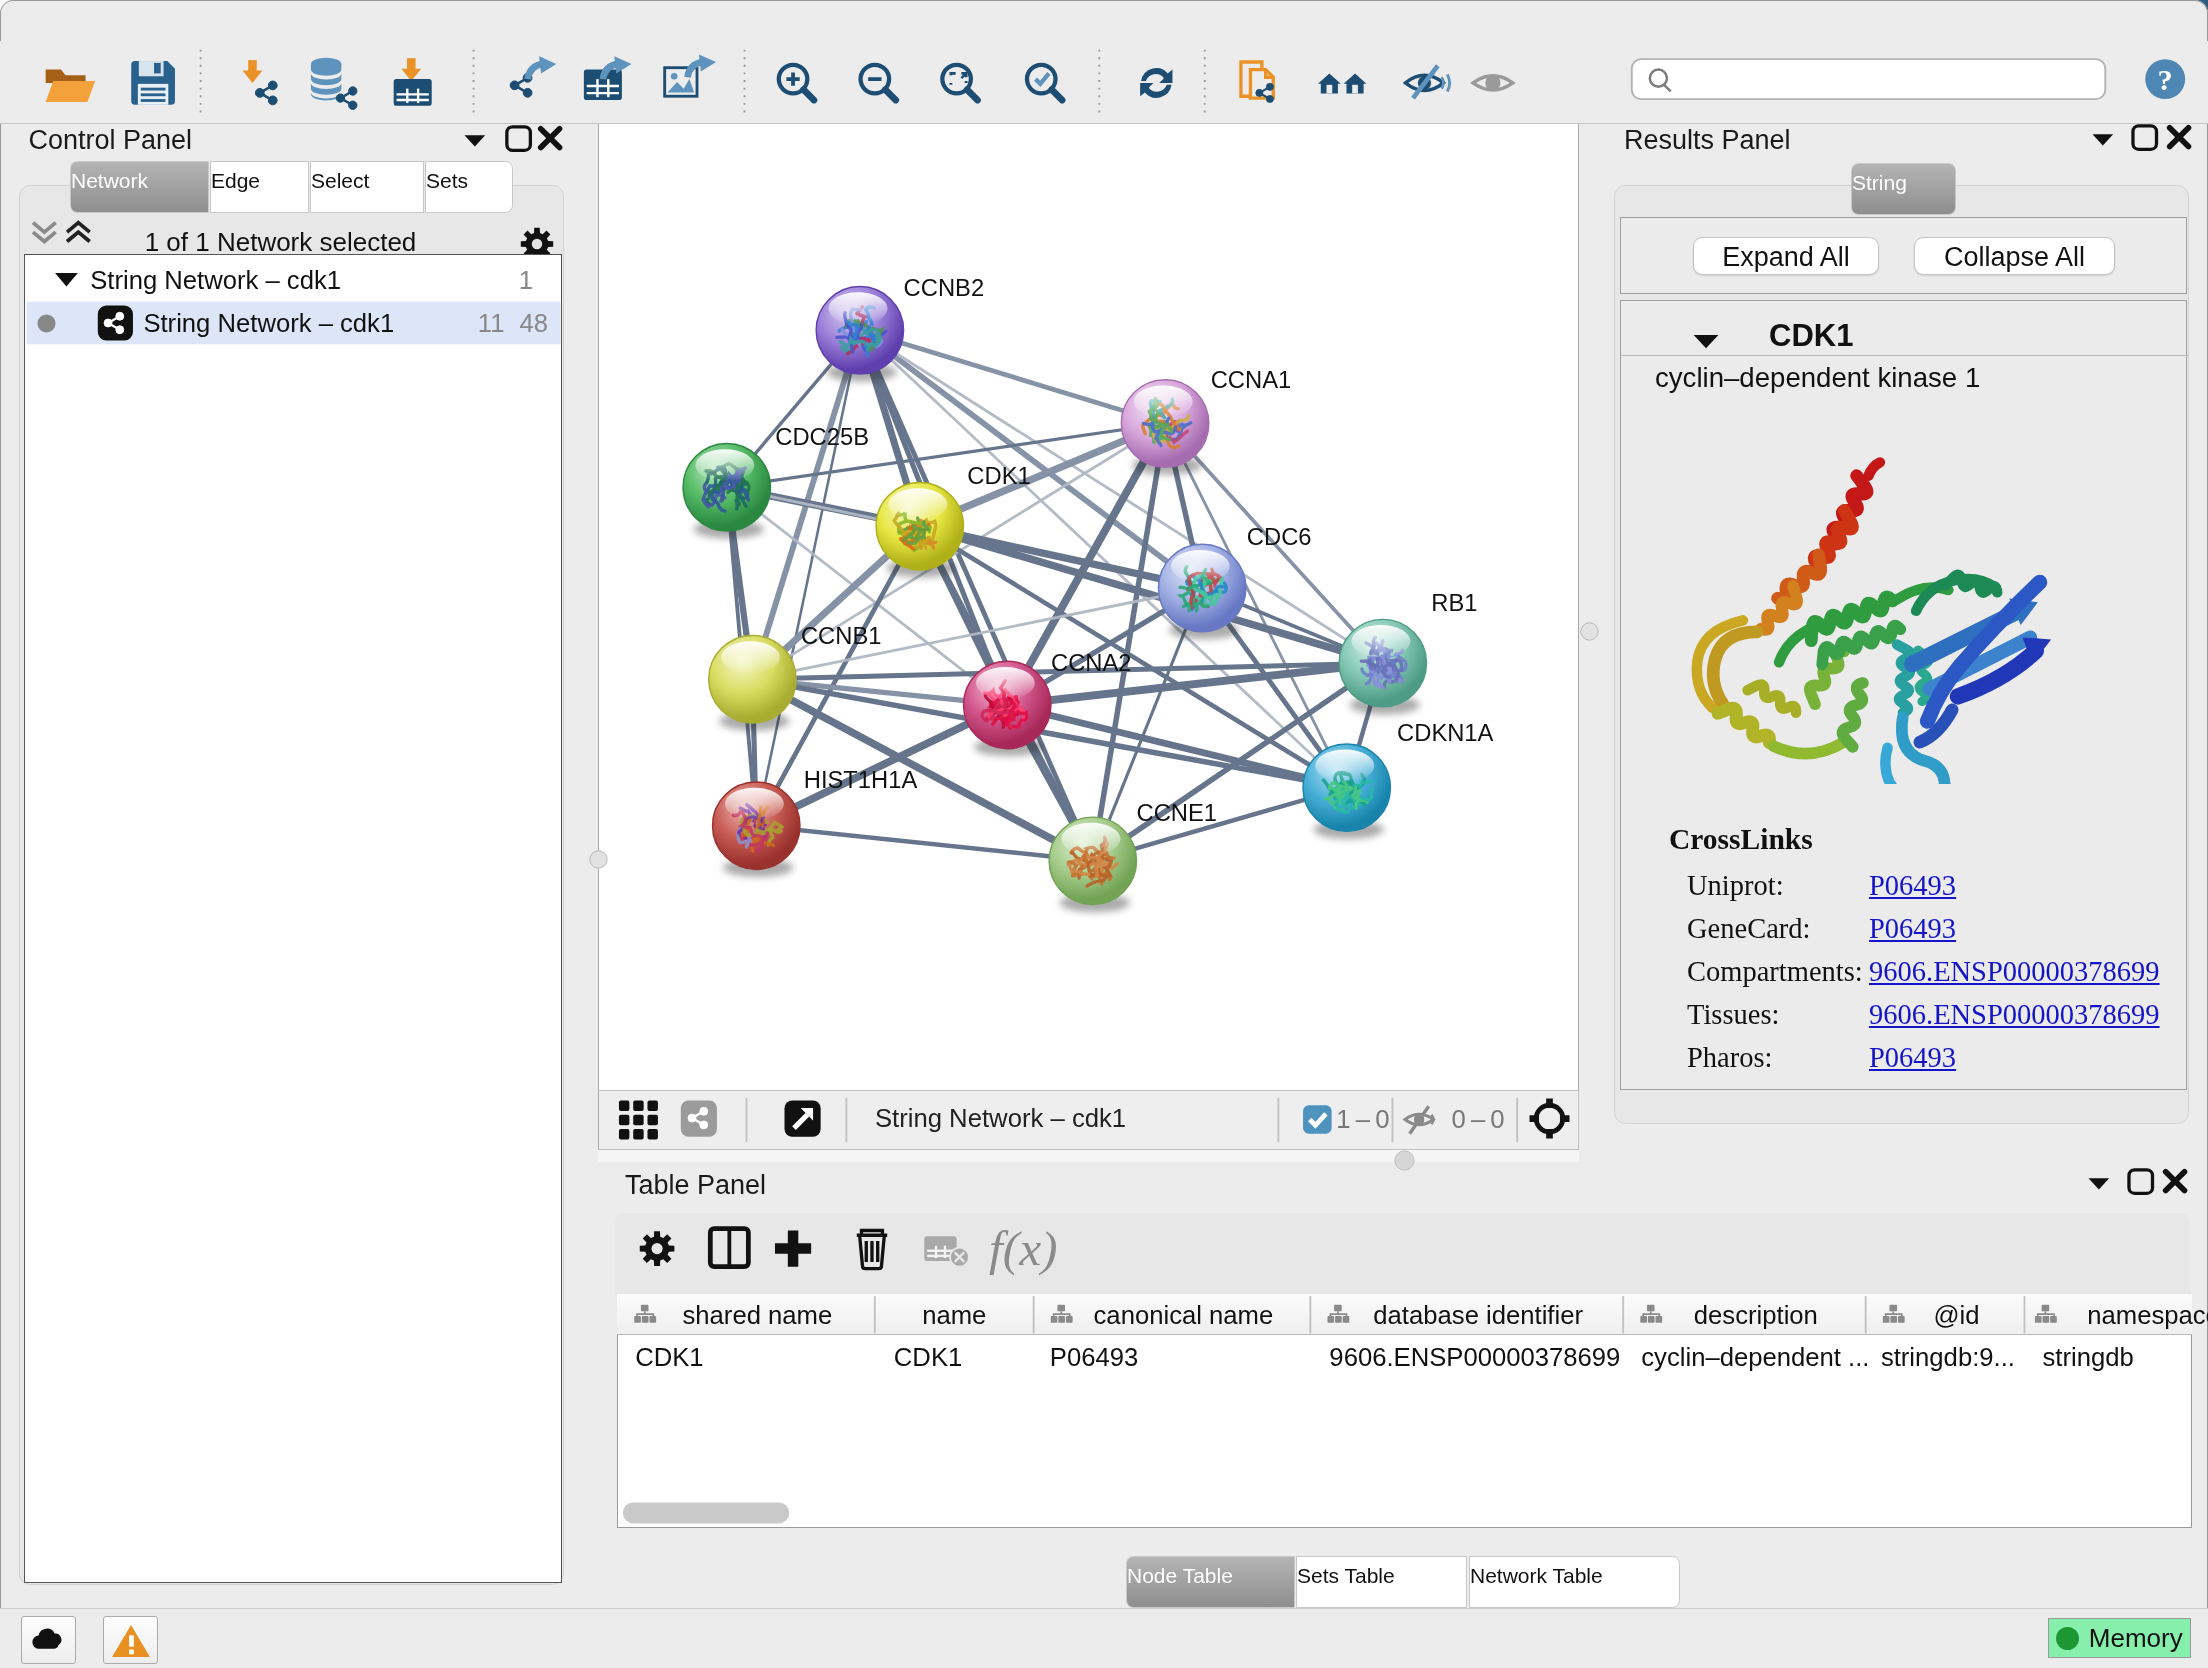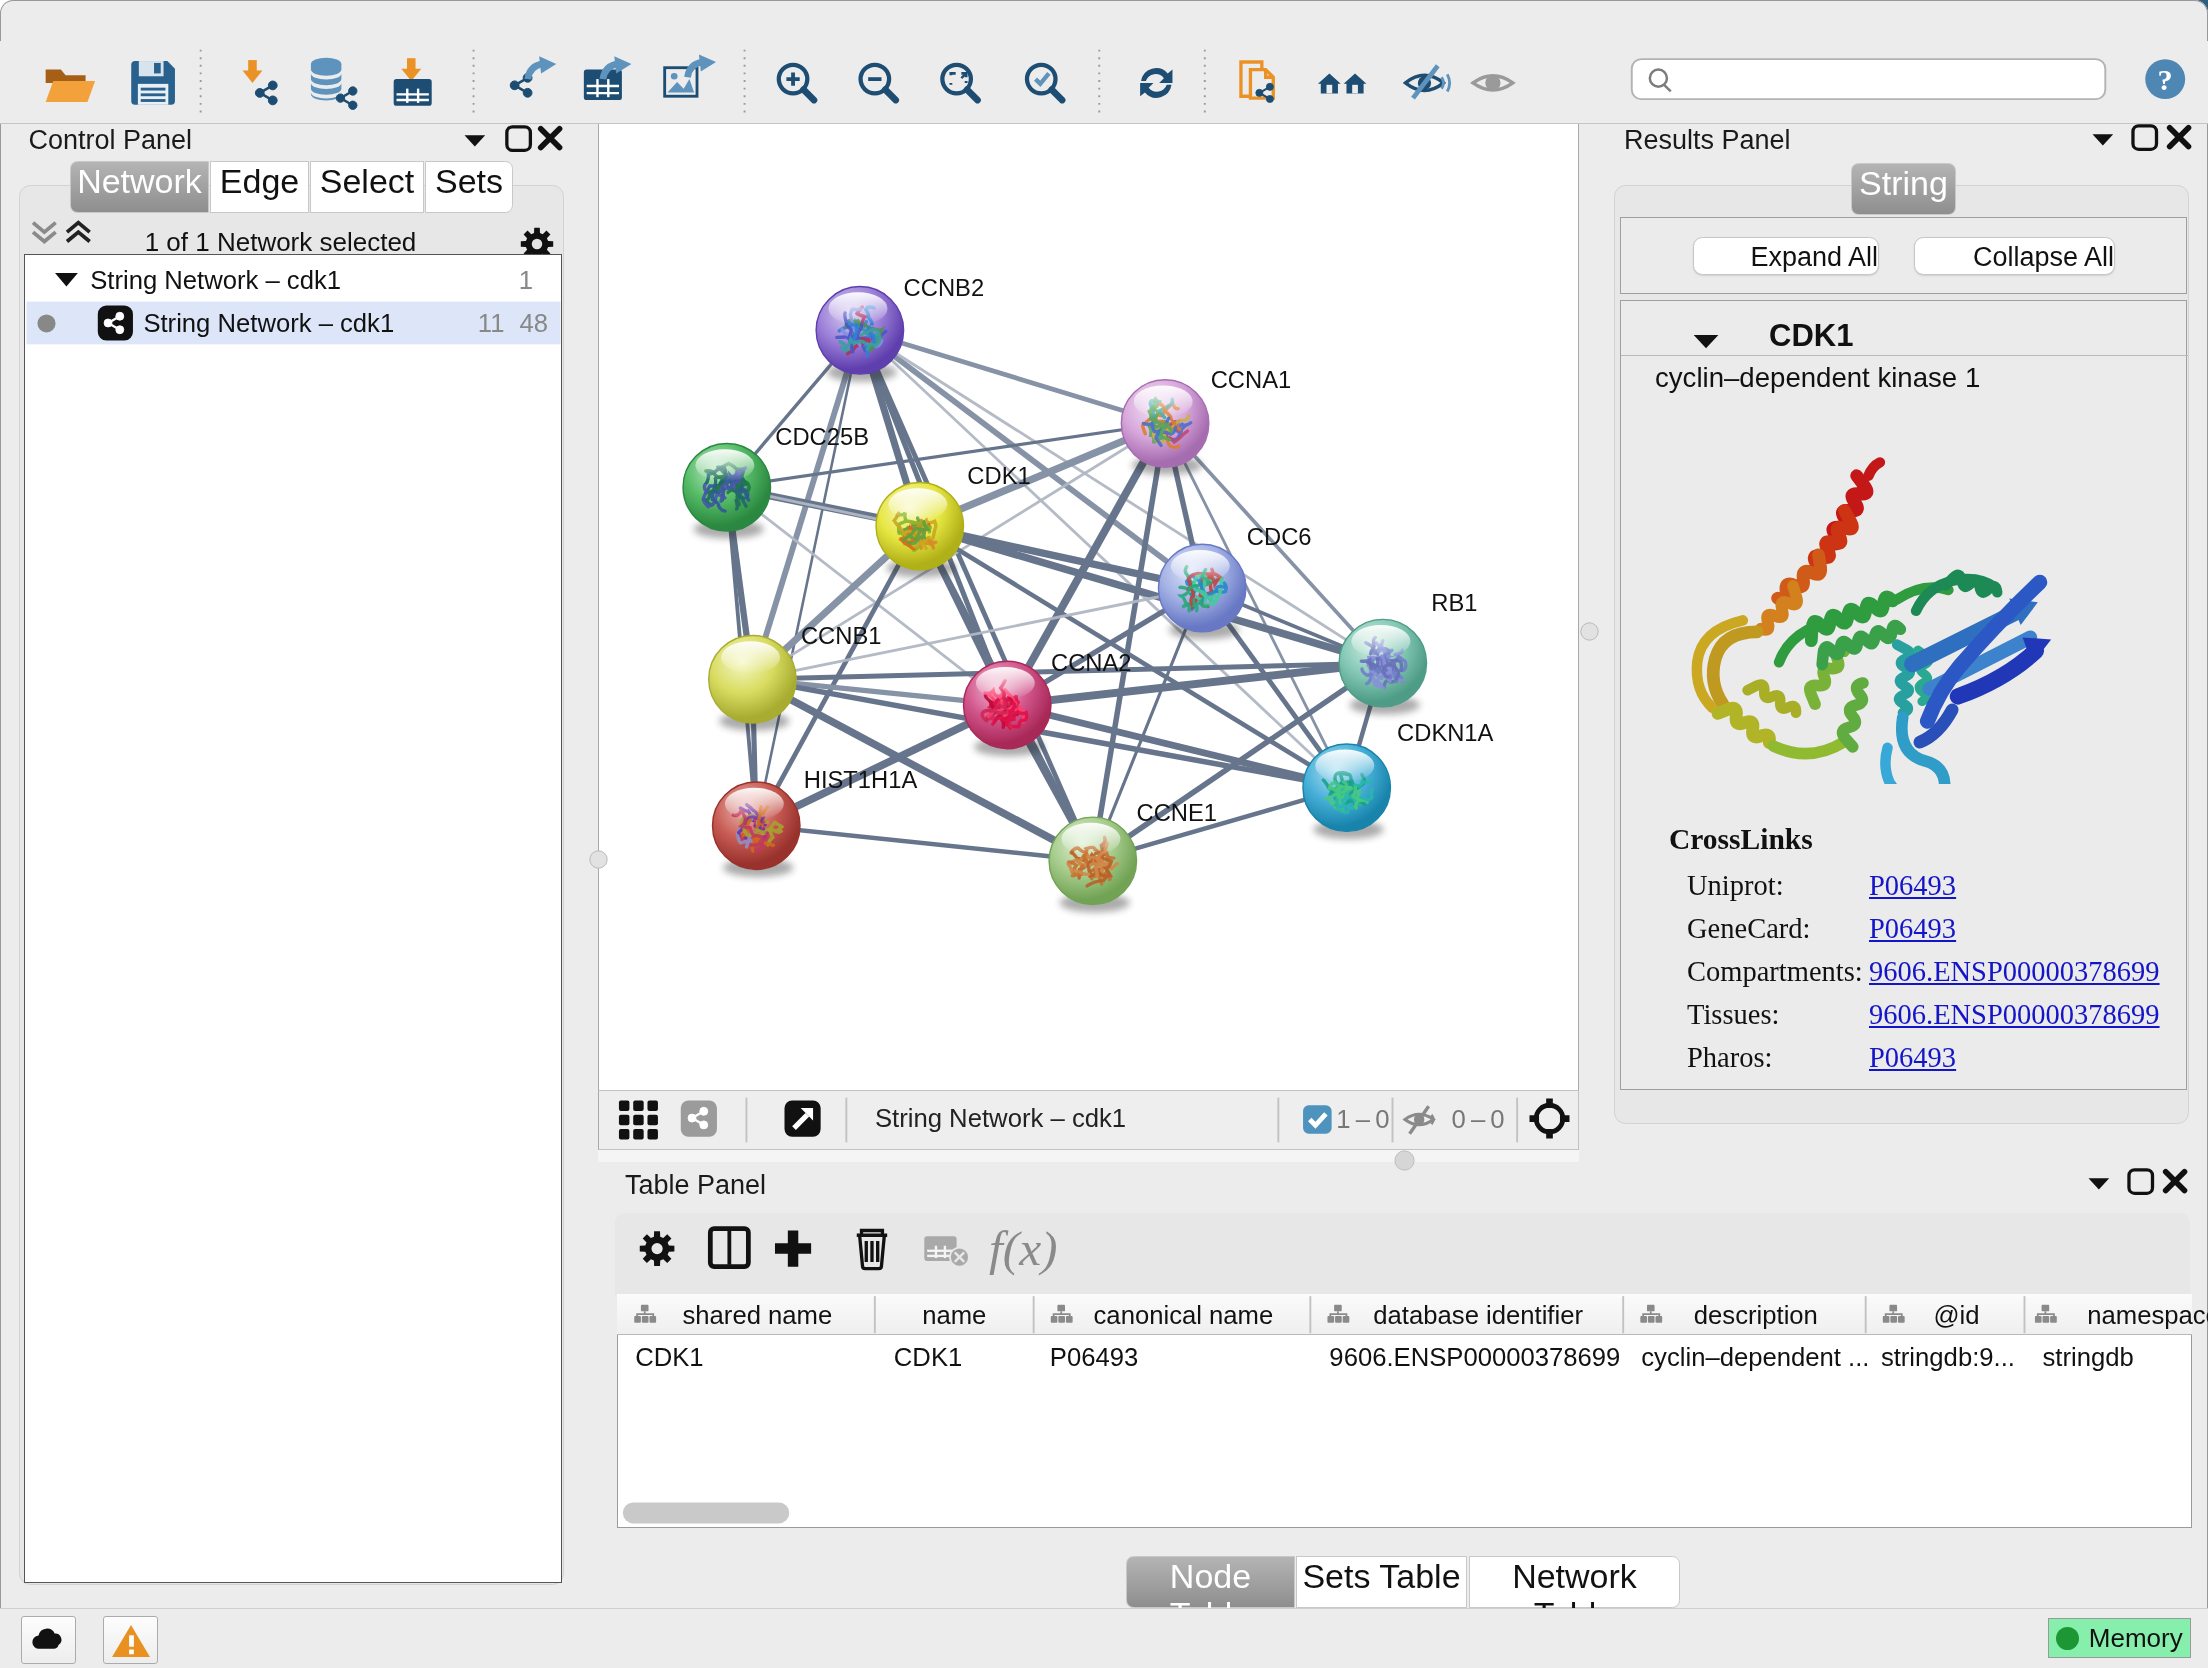--- a/index.html
+++ b/index.html
@@ -8,27 +8,27 @@
 #titlebar{position:absolute;left:0;top:0;width:100%;height:40px;background:linear-gradient(#e9e9e9,#d6d6d6);border-bottom:1.9px solid #aaaaaa;border-radius:13.3px 13.3px 0 0}
 .tl{position:absolute;top:8.6px;width:24px;height:24px;border-radius:50%;background:#90909a;border:1px solid #7e7e88}
 #title{position:absolute;top:6.7px;width:100%;text-align:center;font-size:27.6px;font-weight:600;color:#3a3a3a}
 #toolbar{position:absolute;left:0;top:41px;width:100%;height:83px;background:#ececec;border-bottom:1px solid #c4c4c4}
 #canvas{position:absolute;left:598px;top:124px;width:981px;height:966px;background:#ffffff;border-left:1px solid #a9a9a9;border-right:1px solid #a9a9a9}
 #netbar{position:absolute;left:598px;top:1090px;width:981px;height:60px;background:#eeeeee;border:1px solid #c2c2c2;border-left:1px solid #a9a9a9}
 #netstrip{position:absolute;left:598px;top:1150px;width:981px;height:12.4px;background:#f5f5f5}
 .paneltitle{font-size:27px;color:#1a1a1a}
 .graytab{background:linear-gradient(#b4b4b4,#8e8e8e);color:#fff}
 .whitetab{background:#fff;color:#111}
-.tab{position:absolute;height:52px;line-height:38px;text-align:center;font-size:34px;border:1px solid #c8c8c8}
+.tab{position:absolute;height:52px;line-height:38px;font-size:21px;border:1px solid #c8c8c8}
 #cp-container{position:absolute;left:19px;top:185px;width:545px;height:1400px;background:#e7e7e7;border:1px solid #d2d2d2;border-radius:11.4px}
 #cp-list{position:absolute;left:24px;top:254px;width:538px;height:1329px;background:#fff;border:1.9px solid #555}
 #rp-container{position:absolute;left:1614px;top:185px;width:575px;height:939px;background:#e7e7e7;border:1px solid #d2d2d2;border-radius:11.4px}
 #rp-inner1{position:absolute;left:1620px;top:217px;width:567px;height:77px;background:#ebebeb;border:1px solid #9f9f9f}
 #rp-inner2{position:absolute;left:1620px;top:300px;width:567px;height:790px;background:#ebebeb;border:1px solid #9f9f9f}
-.btn{position:absolute;background:#fff;border:1px solid #c6c6c6;border-radius:9.5px;text-align:right;font-size:27px;color:#111;box-shadow:0 1px 1.9px rgba(0,0,0,0.12)}
+.btn{position:absolute;background:#fff;border:1px solid #c6c6c6;border-radius:9.5px;text-align:center;font-size:27px;color:#111;box-shadow:0 1px 1.9px rgba(0,0,0,0.12)}
 #tp-toolbar{position:absolute;left:615px;top:1213px;width:1575px;height:82px;background:#e7e7e7;border-radius:9.5px 9.5px 0 0}
 #tp-table{position:absolute;left:617px;top:1294px;width:1575px;height:234px;background:#fff;border:1.9px solid #9b9b9b}
 #tp-header{position:absolute;left:617px;top:1294px;width:1575px;height:41px;background:linear-gradient(#fbfbfb,#efefef);border-bottom:1.9px solid #b9b9b9}
 #statusbar{position:absolute;left:0;top:1608px;width:100%;height:60px;background:#ececec;border-top:1px solid #cfcfcf}
 .sq-btn{position:absolute;width:55px;height:48px;background:linear-gradient(#fdfdfd,#ededed);border:1.9px solid #ababab;border-radius:2.9px}
 a.lnk{color:#1414c8;text-decoration:underline}
 </style></head>
 <body>
 <div style="position:absolute;right:0;top:0;width:38px;height:28.5px;background:#2e5d7d"></div>
 <div style="position:absolute;left:0;top:0;width:38px;height:28.5px;background:#fff"></div>

